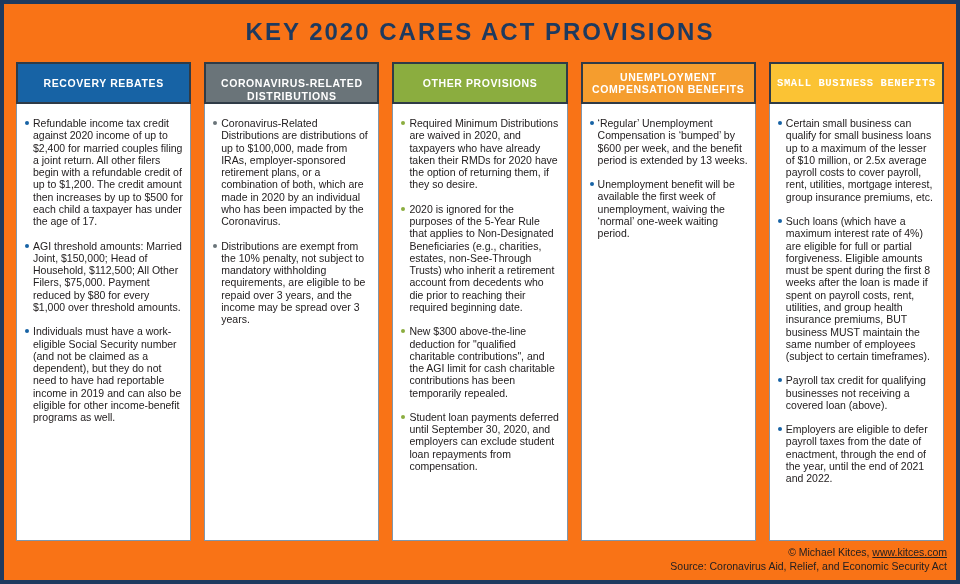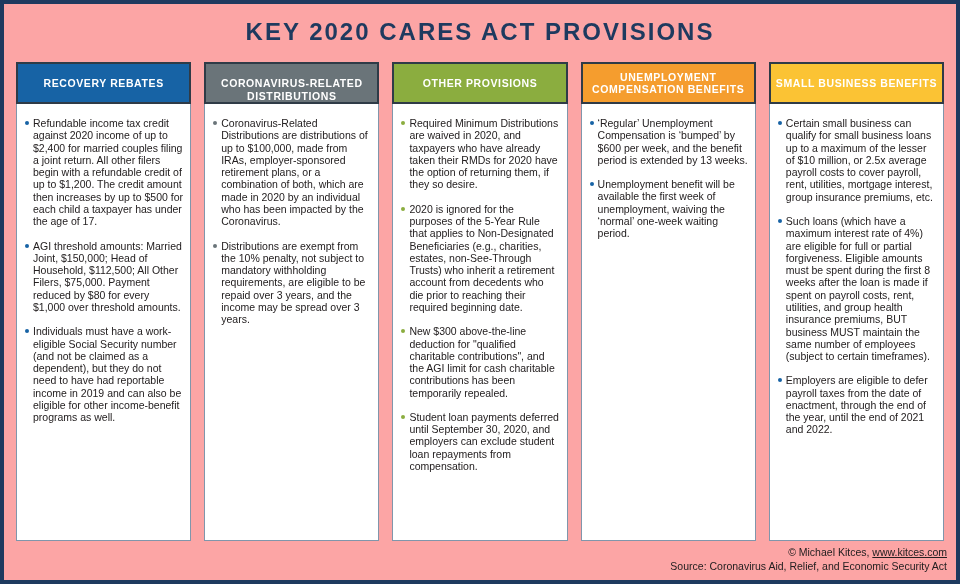--- a/index.html
+++ b/index.html
@@ -1,18 +1,18 @@
 <!DOCTYPE html>
 <html><head>
 <meta charset="utf-8">
 <style>
   html,body { margin:0; padding:0; background:#ffffff; }
   .page {
     width:960px; height:584px; box-sizing:border-box; position:relative;
-    border:4px solid #1E3A5F; background:#fca5a5; overflow:hidden;
+    border:4px solid #1E3A5F; background:#f97316; overflow:hidden;
     font-family:"Liberation Sans","DejaVu Sans",sans-serif;
   }
   .title {
     position:absolute; top:14px; left:0; width:100%; text-align:center;
     font-size:24px; font-weight:600; letter-spacing:2px; color:#1E3A5F;
   }
   .columns {
     position:absolute; top:58px; left:12px; right:12px;
     display:flex; gap:13px;
   }
@@ -134,35 +134,39 @@
 
   <li class="bullet">
     <span class="dot" style="background: rgb(23, 99, 165);"></span>
     <span class="btext">Unemployment benefit will be available the first week of unemployment, waiving the ‘normal’ one-week waiting period.</span>
   </li>
 </ul>
     </div>
   </div>
 
   <div class="col">
-    <div class="col-header" style="background: rgb(251, 195, 52);">
+    <div class="col-header" style="background: rgb(251, 195, 52); font-family: Liberation Mono, monospace;">
       <span>SMALL BUSINESS BENEFITS</span>
     </div>
     <div class="col-body">
       <ul class="bullets">
   <li class="bullet">
     <span class="dot" style="background: rgb(23, 99, 165);"></span>
     <span class="btext">Certain small business can qualify for small business loans up to a maximum of the lesser of $10 million, or 2.5x average payroll costs to cover payroll, rent, utilities, mortgage interest, group insurance premiums, etc.</span>
   </li>
 
   <li class="bullet">
     <span class="dot" style="background: rgb(23, 99, 165);"></span>
     <span class="btext">Such loans (which have a maximum interest rate of 4%) are eligible for full or partial forgiveness. Eligible amounts must be spent during the first 8 weeks after the loan is made if spent on payroll costs, rent, utilities, and group health insurance premiums, BUT business MUST maintain the same number of employees (subject to certain timeframes).</span>
   </li>
 
+  <li class="bullet">
+    <span class="dot" style="background: rgb(23, 99, 165);"></span>
+    <span class="btext">Payroll tax credit for qualifying businesses not receiving a covered loan (above).</span>
+  </li>
 
   <li class="bullet">
     <span class="dot" style="background: rgb(23, 99, 165);"></span>
     <span class="btext">Employers are eligible to defer payroll taxes from the date of enactment, through the end of the year, until the end of 2021 and 2022.</span>
   </li>
 </ul>
     </div>
   </div>
 </div>
 

